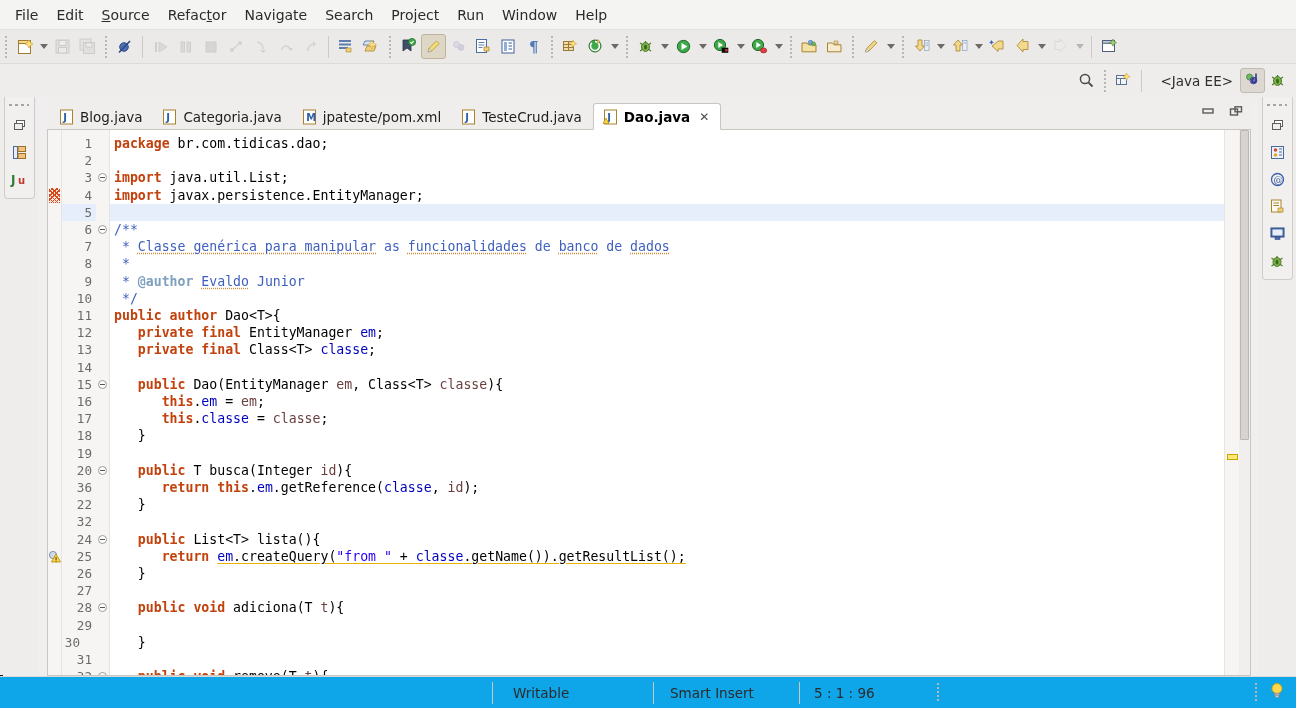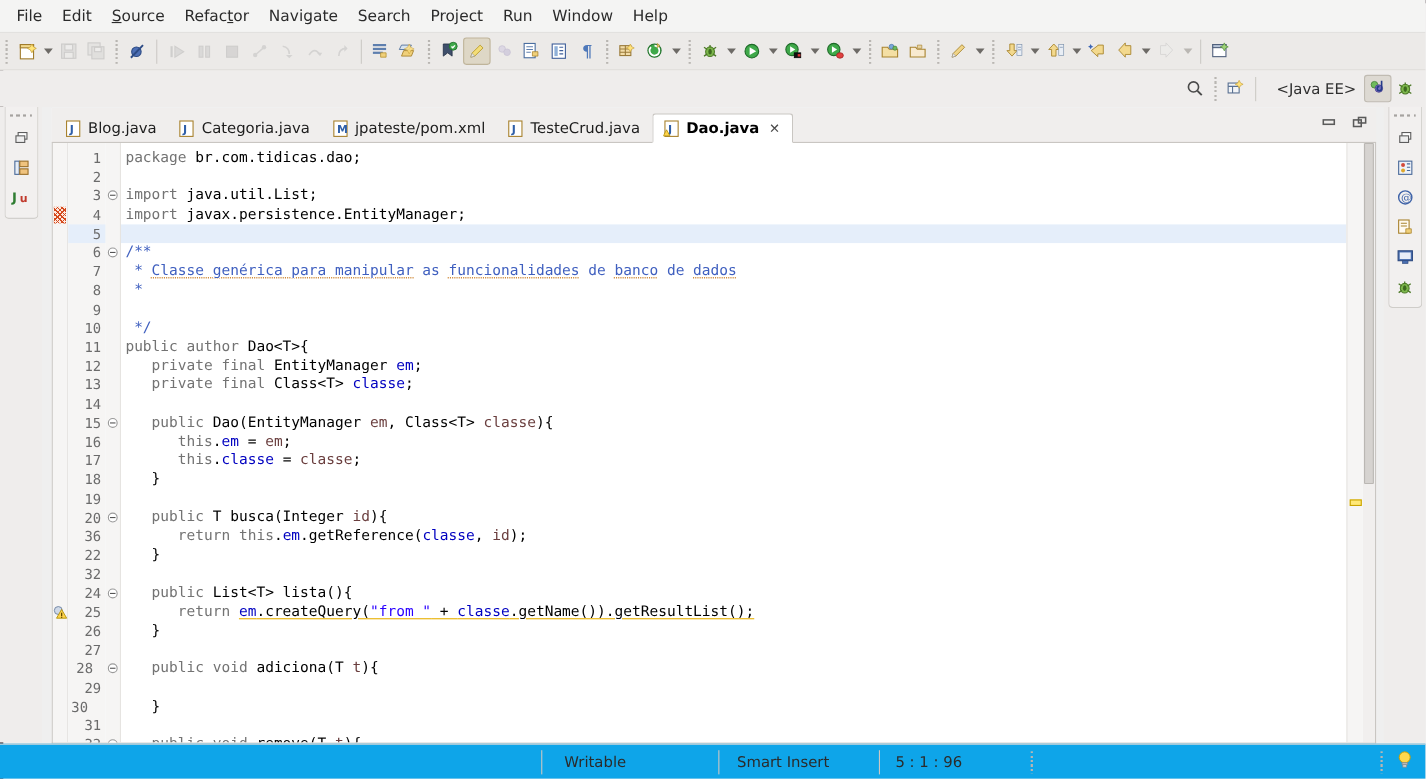--- a/index.html
+++ b/index.html
@@ -126,21 +126,21 @@
     height: 17.2px; line-height: 17.2px;
     font-family: "DejaVu Sans Mono", "Liberation Mono", monospace;
     font-size: 13.2px; white-space: pre;
   }
   .num-col .code-line { text-align: right; padding-right: 4px; color: #6b6b6b; font-size: 12.6px; }
   .code-col .code-line { padding-left: 4px; color: #000; }
   .code-col .code-line.cur { background: #e5eefa; }
   .num-col .code-line.cur { background: #e5eefa; }
 
   
-  .kw  { color: #737373; font-weight: normal; }
+  .kw  { color: #c2410c; font-weight: bold; }
   .fld { color: #0000c0; }
   .par { color: #6a3e3e; }
   .str { color: #2a00ff; }
   .cmt { color: #3f5fbf; }
   .cmt-k { color: #7f9fbf; font-weight: bold; }
   .spell { text-decoration: underline; text-decoration-style: dotted; text-decoration-color: #d08a3a; text-underline-offset: 2px; }
   .warn-u { text-decoration: underline; text-decoration-style: solid; text-decoration-color: #e8b000; text-underline-offset: 2px; }
 
   .fold-mark {
     position: absolute; left: 2px; width: 9px; height: 9px;
@@ -658,21 +658,21 @@
           <div class="code-line" style="position: absolute; top: 297.4px; left: 0px; right: 0px;">18</div>
           <div class="code-line" style="position: absolute; top: 314.6px; left: 0px; right: 0px;">19</div>
           <div class="code-line" style="position: absolute; top: 331.8px; left: 0px; right: 0px;">20</div>
           <div class="code-line" style="position: absolute; top: 349px; left: 0px; right: 0px;">36</div>
           <div class="code-line" style="position: absolute; top: 366.2px; left: 0px; right: 0px;">22</div>
           <div class="code-line" style="position: absolute; top: 383.4px; left: 0px; right: 0px;">32</div>
           <div class="code-line" style="position: absolute; top: 400.6px; left: 0px; right: 0px;">24</div>
           <div class="code-line" style="position: absolute; top: 417.8px; left: 0px; right: 0px;">25</div>
           <div class="code-line" style="position: absolute; top: 435px; left: 0px; right: 0px;">26</div>
           <div class="code-line" style="position: absolute; top: 452.2px; left: 0px; right: 0px;">27</div>
-          <div class="code-line" style="position: absolute; top: 469.4px; left: 0px; right: 0px; text-align: center;">28</div>
+          <div class="code-line" style="position: absolute; top: 469.4px; left: 0px; right: 0px;">28</div>
           <div class="code-line" style="position: absolute; top: 486.6px; left: 0px; right: 0px;">29</div>
           <div class="code-line" style="position: absolute; top: 503.8px; left: 0px; right: 12px; text-align: right;">30</div>
           <div class="code-line" style="position: absolute; top: 521px; left: 0px; right: 0px;">31</div>
           <div class="code-line" style="position: absolute; top: 538.2px; left: 0px; right: 0px;">32</div>
         </div>
       <div class="fold-col" id="foldcol">
           <div class="fold-mark" style="top: 43.4px;"></div>
           <div class="fold-mark" style="top: 95px;"></div>
           <div class="fold-mark" style="top: 249.8px;"></div>
           <div class="fold-mark" style="top: 335.8px;"></div>
@@ -682,20 +682,21 @@
         </div>
       <div class="code-col" id="codecol">
           <div class="code-line" style="position: absolute; top: 5px; left: 0px; right: 0px;"><span class="kw">package</span><span> br.com.tidicas.dao;</span></div>
           <div class="code-line" style="position: absolute; top: 22.2px; left: 0px; right: 0px;"></div>
           <div class="code-line" style="position: absolute; top: 39.4px; left: 0px; right: 0px;"><span class="kw">import</span><span> java.util.List;</span></div>
           <div class="code-line" style="position: absolute; top: 56.6px; left: 0px; right: 0px;"><span class="kw">import</span><span> javax.persistence.EntityManager;</span></div>
           <div class="code-line cur" style="position: absolute; top: 73.8px; left: 0px; right: 0px;"></div>
           <div class="code-line" style="position: absolute; top: 91px; left: 0px; right: 0px;"><span class="cmt">/**</span></div>
           <div class="code-line" style="position: absolute; top: 108.2px; left: 0px; right: 0px;"><span class="cmt"> * </span><span class="cmt spell">Classe genérica para manipular</span><span class="cmt"> as </span><span class="cmt spell">funcionalidades</span><span class="cmt"> de </span><span class="cmt spell">banco</span><span class="cmt"> de </span><span class="cmt spell">dados</span></div>
           <div class="code-line" style="position: absolute; top: 125.4px; left: 0px; right: 0px;"><span class="cmt"> *</span></div>
+          <div class="code-line" style="position: absolute; top: 142.6px; left: 0px; right: 0px;"><span class="cmt"> * </span><span class="cmt-k">@author</span><span class="cmt"> </span><span class="cmt spell">Evaldo</span><span class="cmt"> Junior</span></div>
           <div class="code-line" style="position: absolute; top: 159.8px; left: 0px; right: 0px;"><span class="cmt"> */</span></div>
           <div class="code-line" style="position: absolute; top: 177px; left: 0px; right: 0px;"><span class="kw">public author</span><span> Dao&lt;T&gt;{</span></div>
           <div class="code-line" style="position: absolute; top: 194.2px; left: 0px; right: 0px;"><span>   </span><span class="kw">private final</span><span> EntityManager </span><span class="fld">em</span><span>;</span></div>
           <div class="code-line" style="position: absolute; top: 211.4px; left: 0px; right: 0px;"><span>   </span><span class="kw">private final</span><span> Class&lt;T&gt; </span><span class="fld">classe</span><span>;</span></div>
           <div class="code-line" style="position: absolute; top: 228.6px; left: 0px; right: 0px;"></div>
           <div class="code-line" style="position: absolute; top: 263px; left: 0px; right: 0px;"><span>      </span><span class="kw">this</span><span>.</span><span class="fld">em</span><span> = </span><span class="par">em</span><span>;</span></div>
           <div class="code-line" style="position: absolute; top: 245.8px; left: 0px; right: 0px;"><span>   </span><span class="kw">public</span><span> Dao(EntityManager </span><span class="par">em</span><span>, Class&lt;T&gt; </span><span class="par">classe</span><span>){</span></div>
           <div class="code-line" style="position: absolute; top: 280.2px; left: 0px; right: 0px;"><span>      </span><span class="kw">this</span><span>.</span><span class="fld">classe</span><span> = </span><span class="par">classe</span><span>;</span></div>
           <div class="code-line" style="position: absolute; top: 297.4px; left: 0px; right: 0px;"><span>   }</span></div>
           <div class="code-line" style="position: absolute; top: 314.6px; left: 0px; right: 0px;"></div>

